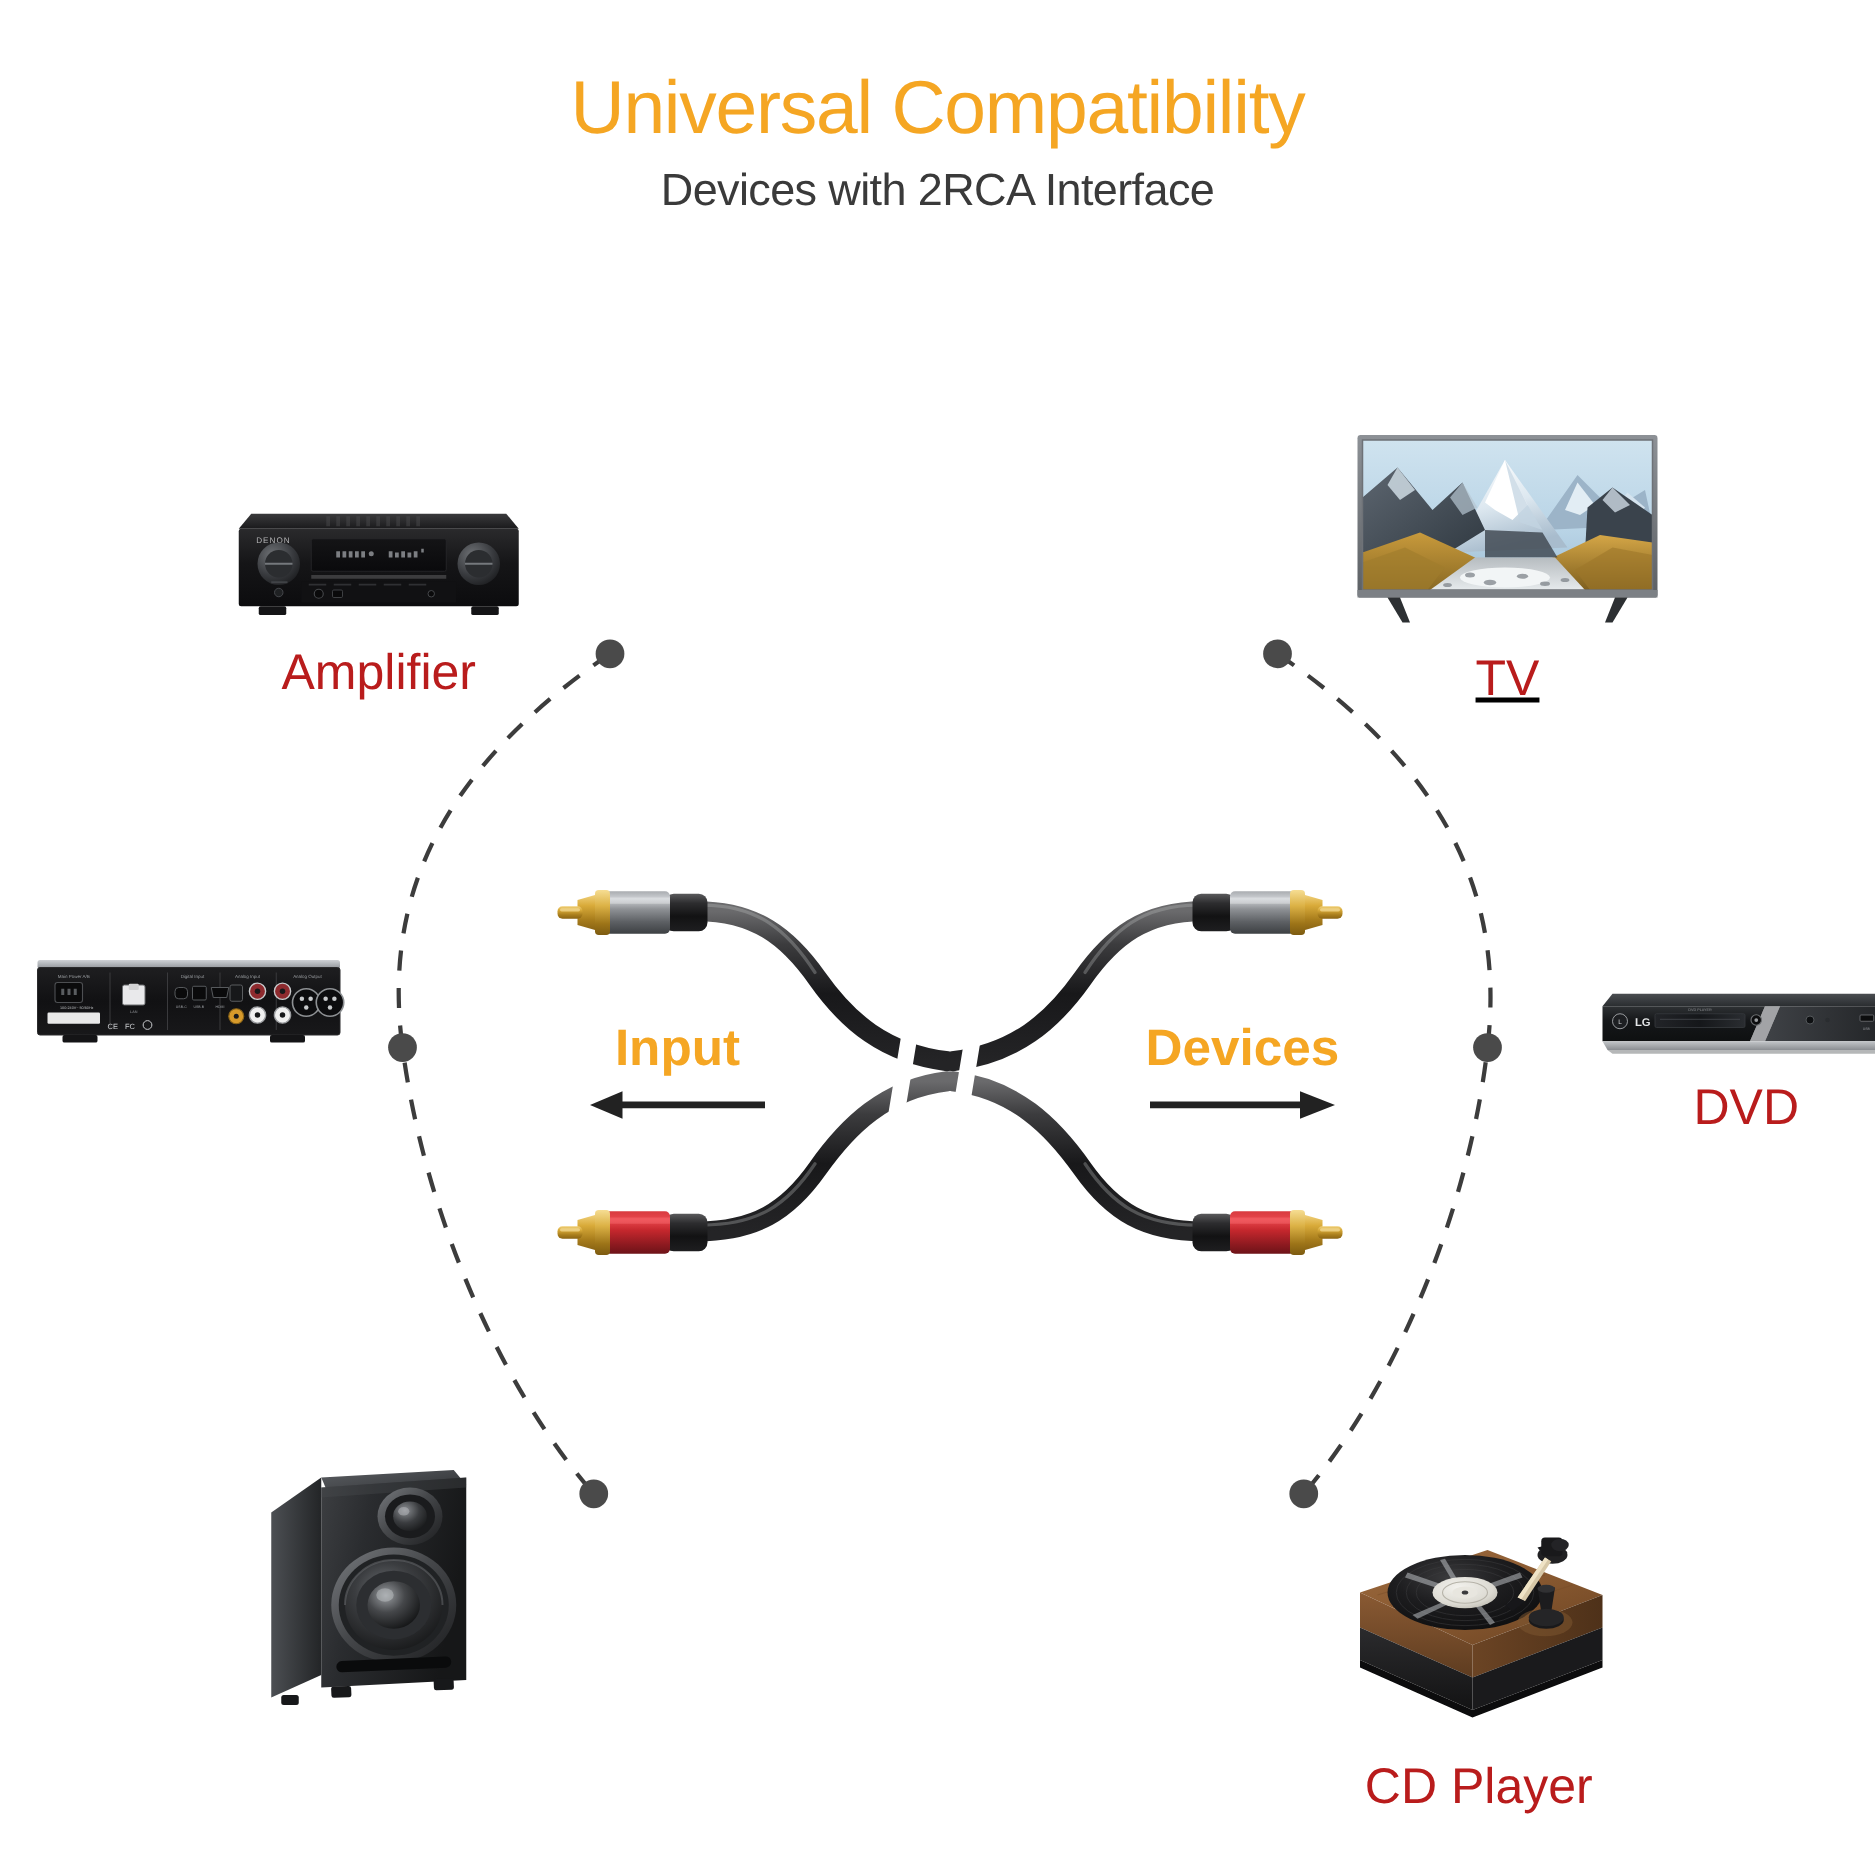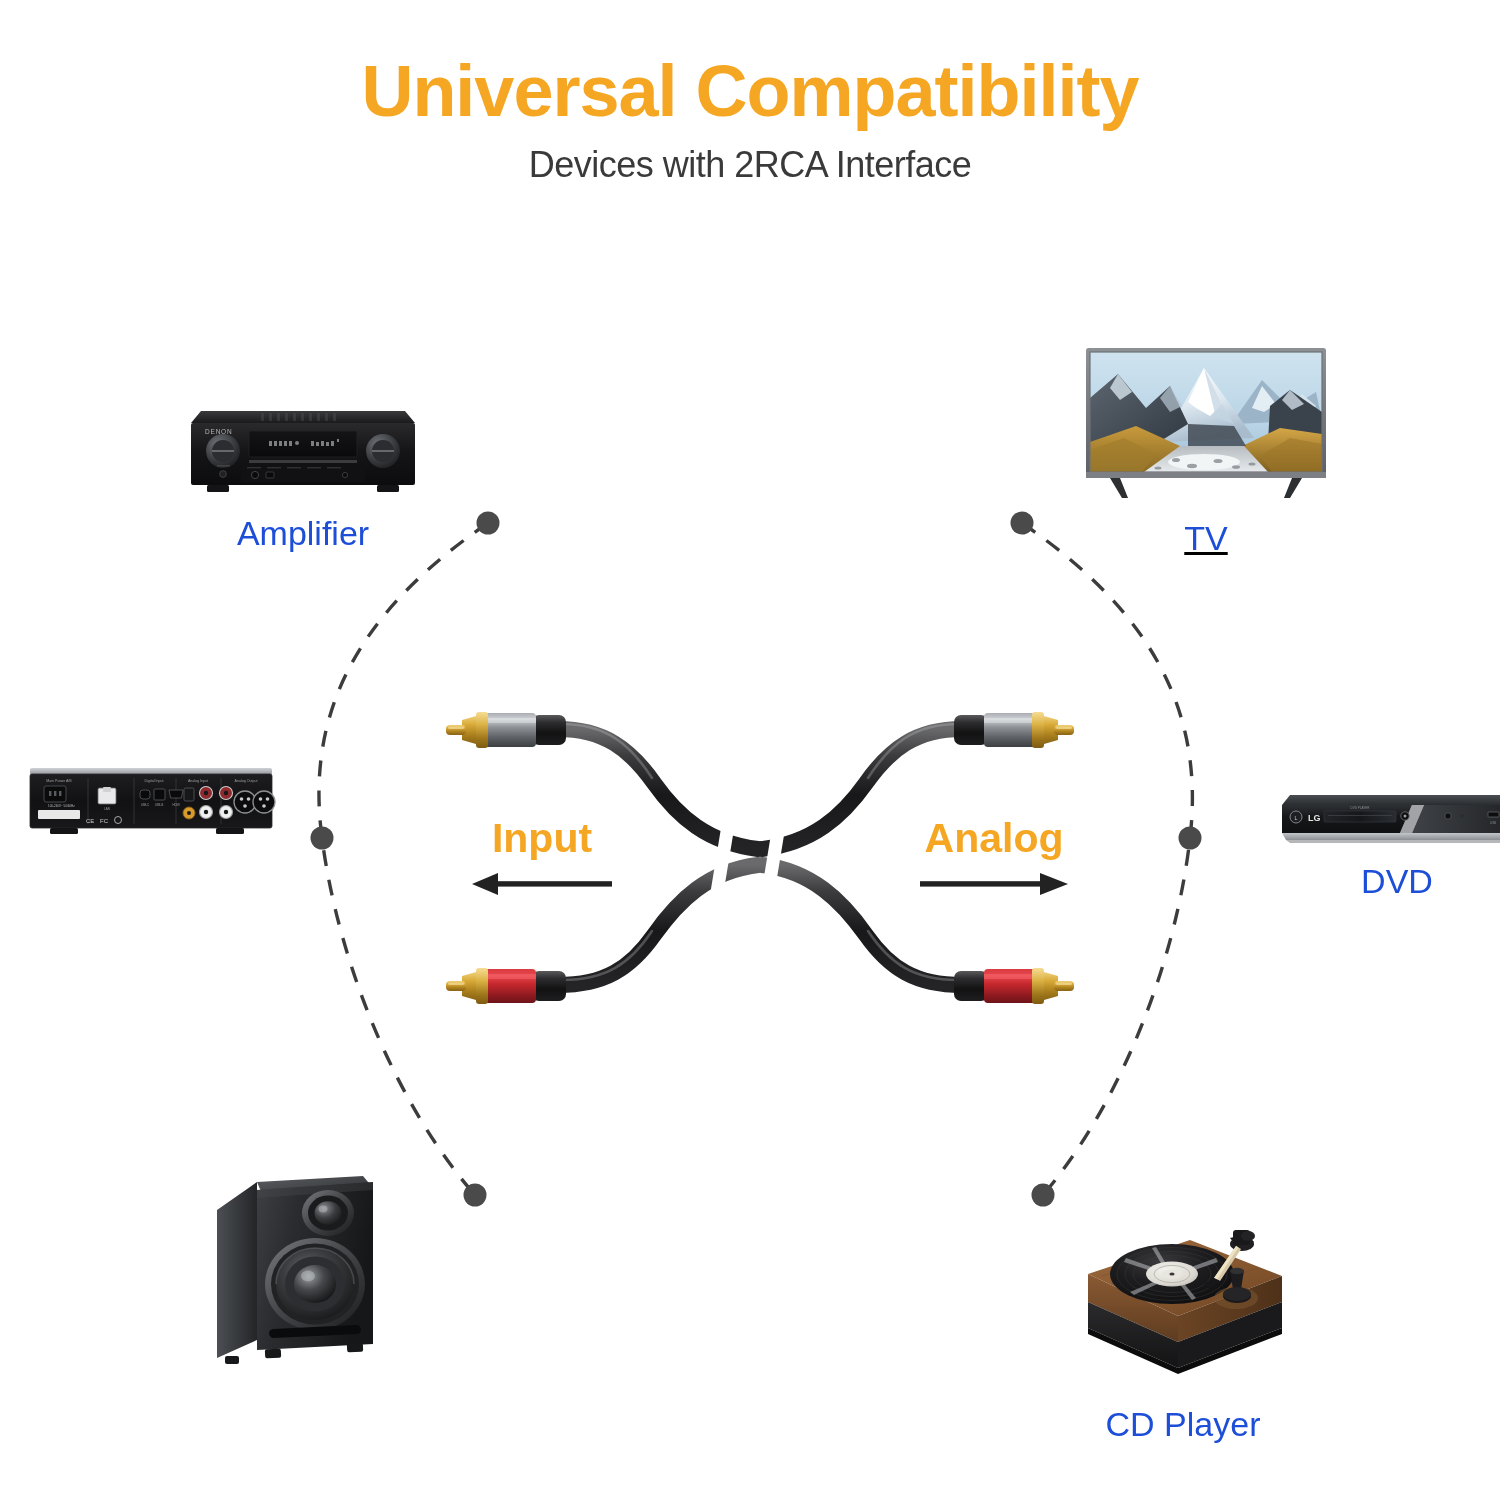--- a/index.html
+++ b/index.html
@@ -23,22 +23,22 @@
 
   
   .header {
     position: absolute;
     top: 54px;
     left: 0;
     width: 1500px;
     text-align: center;
   }
   .title {
-    font-size: 72px;
-    font-weight: bold;
+    font-size: 60px;
+    font-weight: normal;
     color: #F5A623;
     letter-spacing: -1px;
     line-height: 1.05;
     white-space: nowrap;
   }
   .subtitle {
     margin-top: 14px;
     font-size: 36px;
     font-weight: normal;
     color: #3a3a3a;
@@ -49,22 +49,22 @@
   
   .device {
     position: absolute;
     text-align: center;
   }
   .device .art {
     position: relative;
     margin: 0 auto;
   }
   .device .caption {
-    font-size: 34px;
-    color: #1d4ed8;
+    font-size: 40px;
+    color: #b91c1c;
     margin-top: 6px;
     white-space: nowrap;
     line-height: 1.1;
   }
 
   
   #dev-amplifier  { left: 150px;  top: 393px;  width: 306px; }
   #dev-mixer      { left: 8px;    top: 760px;  width: 286px; }
   #dev-soundbox   { left: 185px;  top: 1168px; width: 250px; }
   #dev-tv         { left: 1080px; top: 346px;  width: 252px; text-decoration: underline; }
@@ -756,21 +756,21 @@
     <div class="io-text">Input</div>
     <div class="io-arrow">
       <svg width="140" height="26" viewBox="0 0 140 26">
         <path d="M0 13 L26 2 L26 24 Z" fill="#222222"></path>
         <rect x="24" y="10.2" width="116" height="5.4" fill="#222222"></rect>
       </svg>
     </div>
   </div>
 
   <div class="io-label" id="io-output">
-    <div class="io-text">Analog</div>
+    <div class="io-text">Devices</div>
     <div class="io-arrow">
       <svg width="148" height="26" viewBox="0 0 148 26">
         <rect x="0" y="10.2" width="122" height="5.4" fill="#222222"></rect>
         <path d="M148 13 L120 2 L120 24 Z" fill="#222222"></path>
       </svg>
     </div>
   </div>
 
 </div>
 

